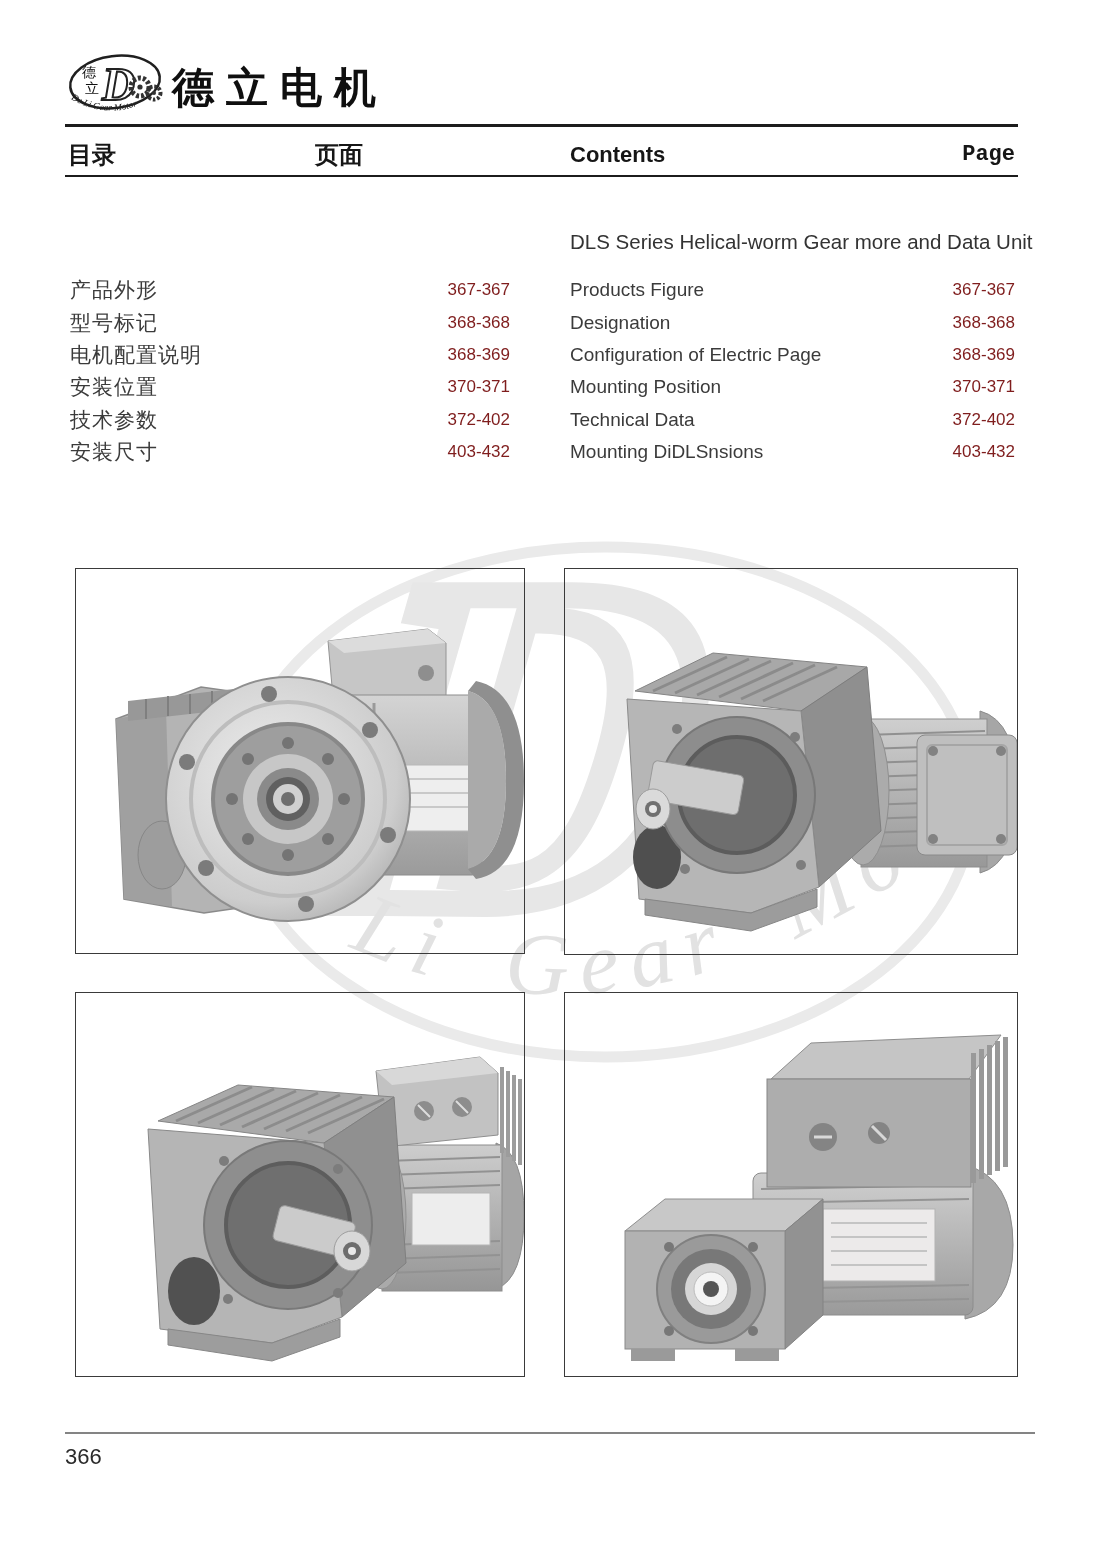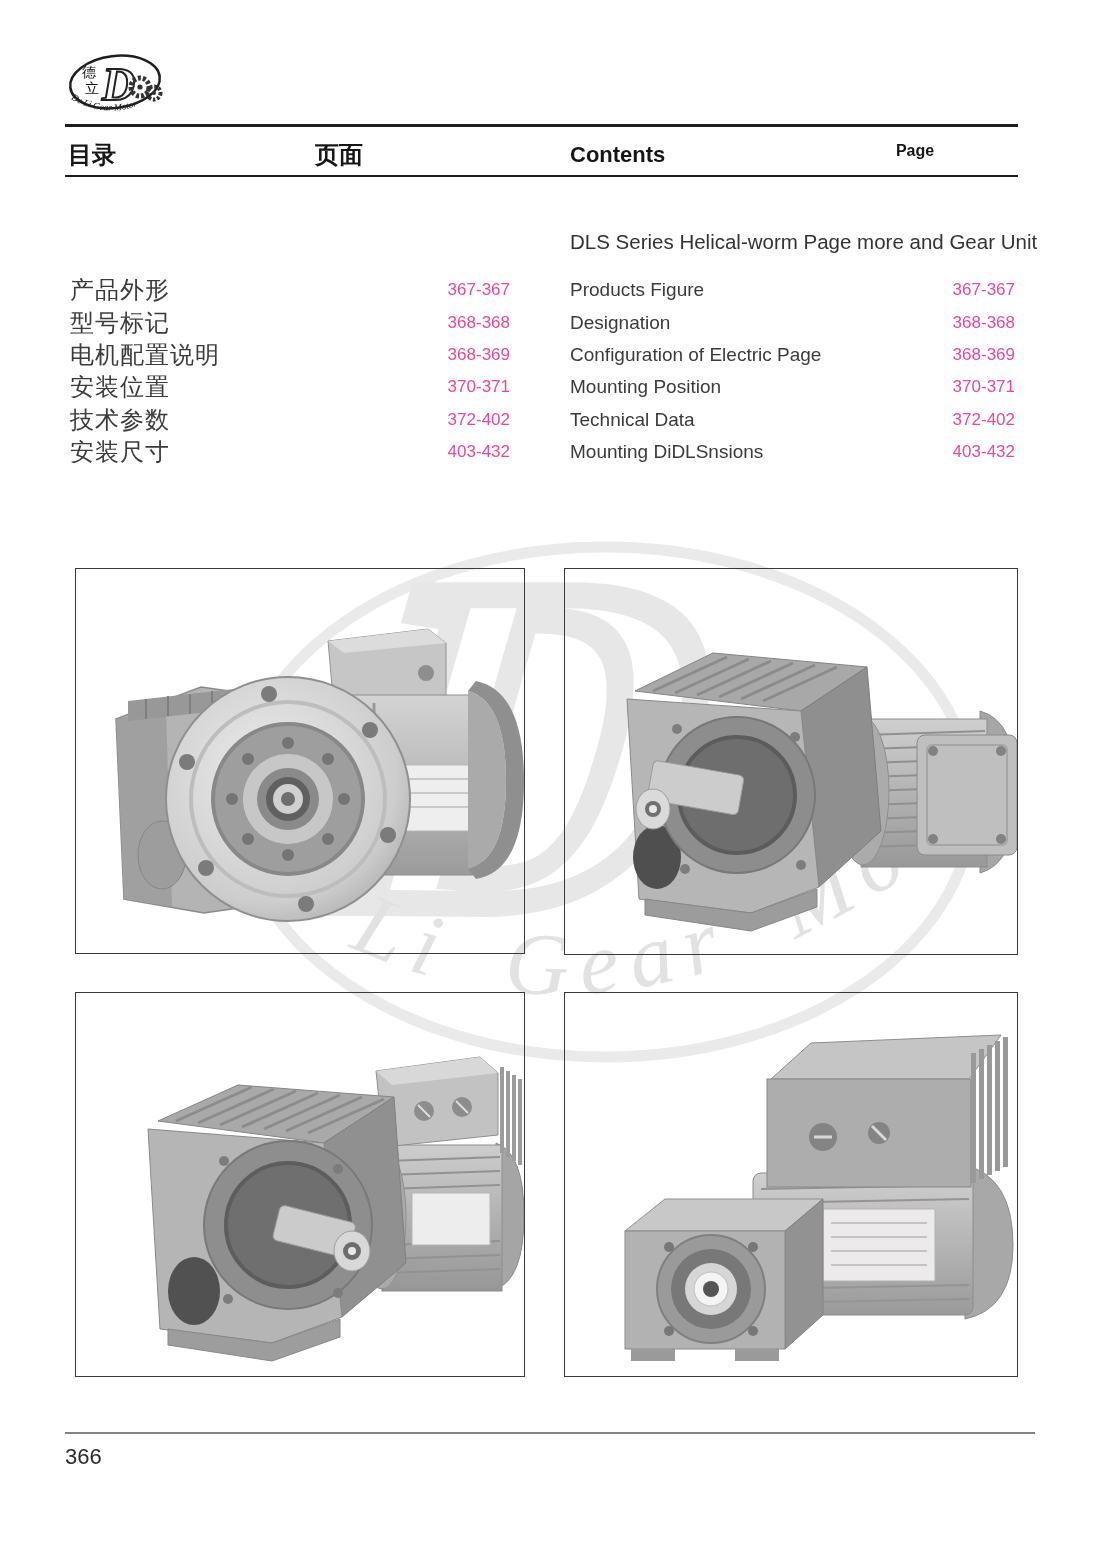--- a/index.html
+++ b/index.html
@@ -13,35 +13,35 @@
   .brand-title {
     position:absolute; left:172px; top:60px; font-family:"DejaVu Serif", serif;
     font-size:42px; font-weight:bold; letter-spacing:12px; color:#0f0f0f; white-space:nowrap;
   }
   .rule1 { position:absolute; left:65px; top:124px; width:953px; height:3px; background:#1c1c1c; }
   .rule2 { position:absolute; left:65px; top:175px; width:953px; height:2px; background:#1c1c1c; }
   .hdr { position:absolute; top:139px; font-weight:bold; color:#161616; white-space:nowrap; }
   .hdr-cn-contents { left:68px; font-size:24px; }
   .hdr-cn-page    { left:315px; width:200px; font-size:24px; }
   .hdr-en-contents{ left:570px; font-size:22px; top:142px;}
-  .hdr-en-page    { left:815px; width:200px; text-align:center; font-size:16px; top:142px;}
+  .hdr-en-page    { left:815px; width:200px; text-align:right; font-size:22px; top:142px;font-family:Liberation Mono, monospace;}
 
   
   .sec-cn { position:absolute; left:70px; top:224px; font-size:25px; color:#2c2c2c; white-space:nowrap; letter-spacing:1px; }
   .sec-en { position:absolute; left:570px; top:230px; font-size:20.5px; color:#333333; white-space:nowrap; }
 
   
   .toc { position:absolute; top:274px; }
   .toc-left  { left:70px;  width:440px; }
   .toc-right { left:570px; width:445px; }
   .toc .row { height:32.4px; display:flex; justify-content:space-between; align-items:center; }
   .toc .lbl { color:#3b3b3b; }
-  .toc-left  .lbl { font-size:24px; letter-spacing:1px; }
+  .toc-left  .lbl { font-size:21px; letter-spacing:1px; }
   .toc-right .lbl { font-size:19px; }
-  .toc .pgs { color:#ec4899; font-size:17px; }
+  .toc .pgs { color:#7f1d1d; font-size:17px; }
 
   
   .watermark { position:absolute; left:165px; top:505px; width:870px; height:560px; z-index:0; pointer-events:none; }
 
   
   .pbox { position:absolute; border:1.5px solid #3a3a3a; z-index:1; }
   .box1 { left:75px;  top:568px; width:448px; height:384px; }
   .box2 { left:564px; top:568px; width:452px; height:385px; }
   .box3 { left:75px;  top:992px; width:448px; height:383px; }
   .box4 { left:564px; top:992px; width:452px; height:383px; }
@@ -74,29 +74,30 @@
       <circle cx="82" cy="37" r="9" fill="none" stroke="#333" stroke-width="5" stroke-dasharray="3 2"></circle>
       <circle cx="82" cy="37" r="2.6" fill="#333"></circle>
       <circle cx="96" cy="43" r="6.5" fill="none" stroke="#333" stroke-width="4" stroke-dasharray="2.5 1.8"></circle>
       <circle cx="96" cy="43" r="2" fill="#333"></circle>
     </g>
     <path id="lgarc" d="M 11 48 Q 57 76 105 42" fill="none"></path>
     <text font-family="Liberation Serif, serif" font-style="italic" font-size="9.5" fill="#222">
       <textPath href="#lgarc" startOffset="2">De Li Gear Motor</textPath>
     </text>
   </svg>
+  <div class="brand-title">德立电机</div>
 
   <div class="rule1"></div>
   <div class="hdr hdr-cn-contents">目录</div>
   <div class="hdr hdr-cn-page">页面</div>
   <div class="hdr hdr-en-contents">Contents</div>
   <div class="hdr hdr-en-page">Page</div>
   <div class="rule2"></div>
 
-  <div class="sec-en">DLS Series Helical-worm Page more and Gear Unit</div>
+  <div class="sec-en">DLS Series Helical-worm Gear more and Data Unit</div>
 
   <div class="toc toc-left">
     <div class="row">
         <span class="lbl">产品外形</span>
         <span class="pgs">367-367</span>
       </div>
     <div class="row">
         <span class="lbl">型号标记</span>
         <span class="pgs">368-368</span>
       </div>

